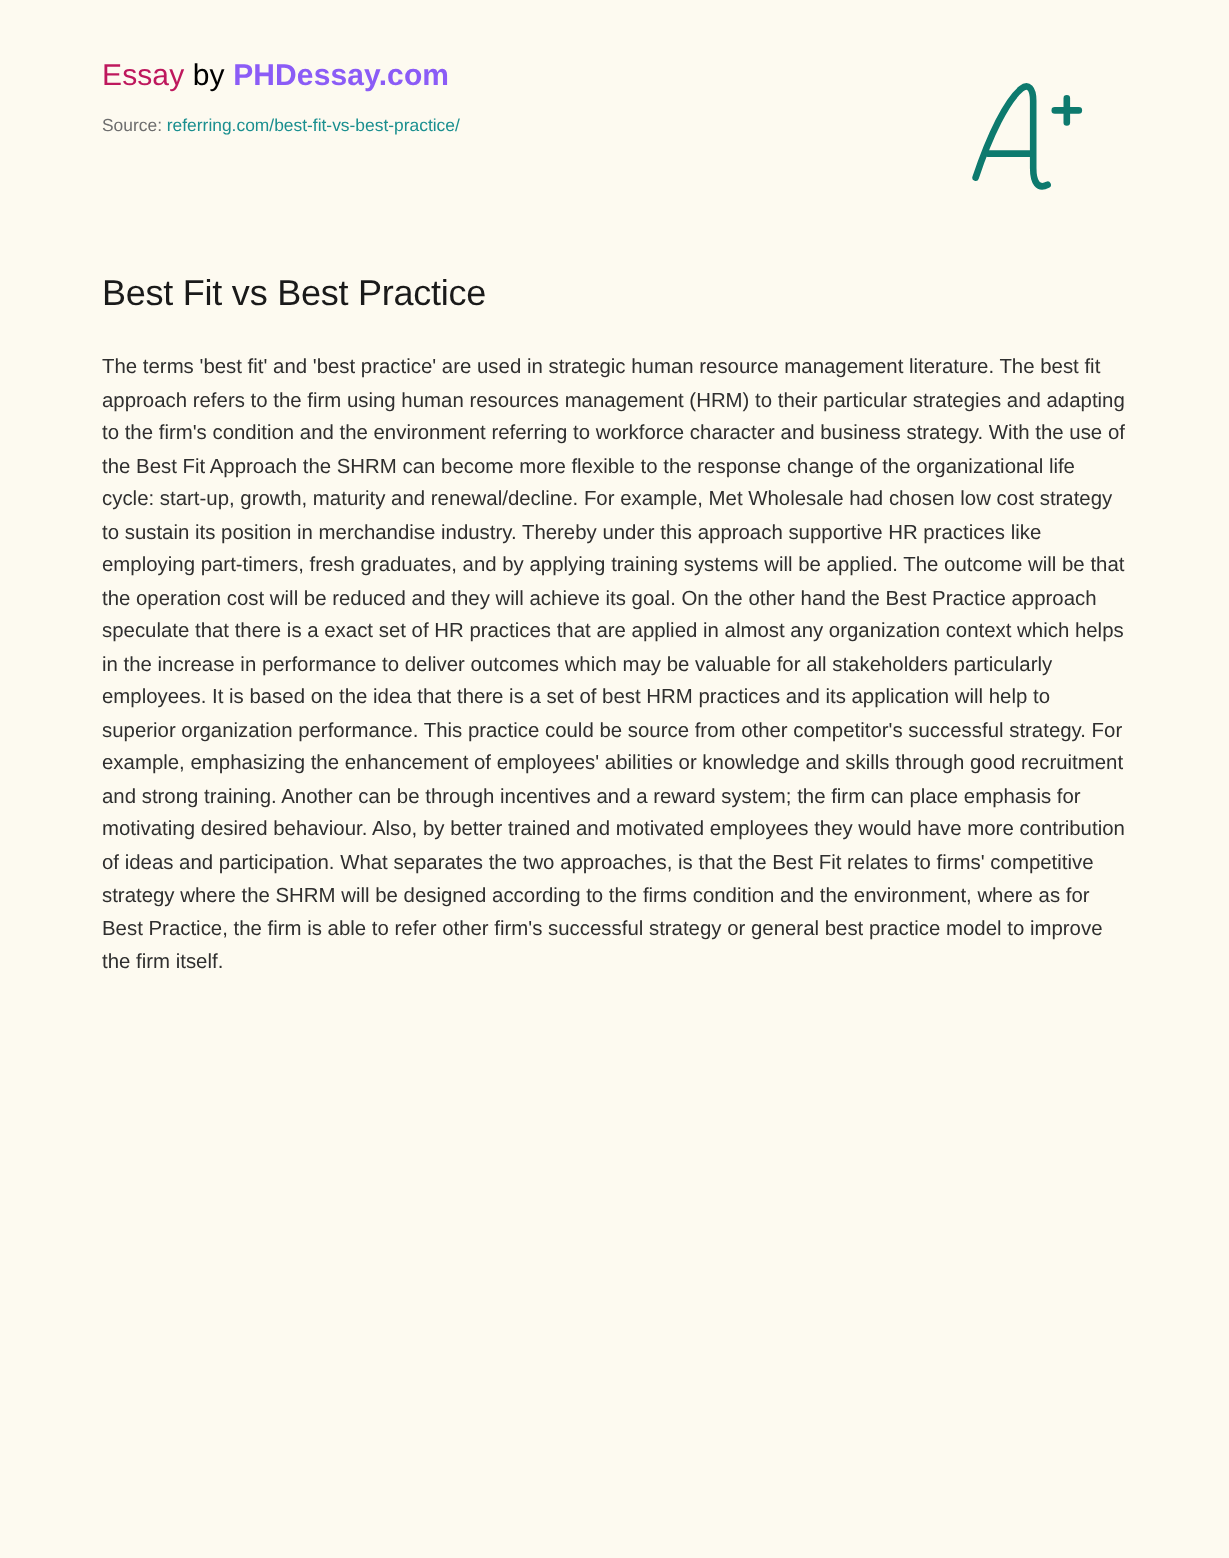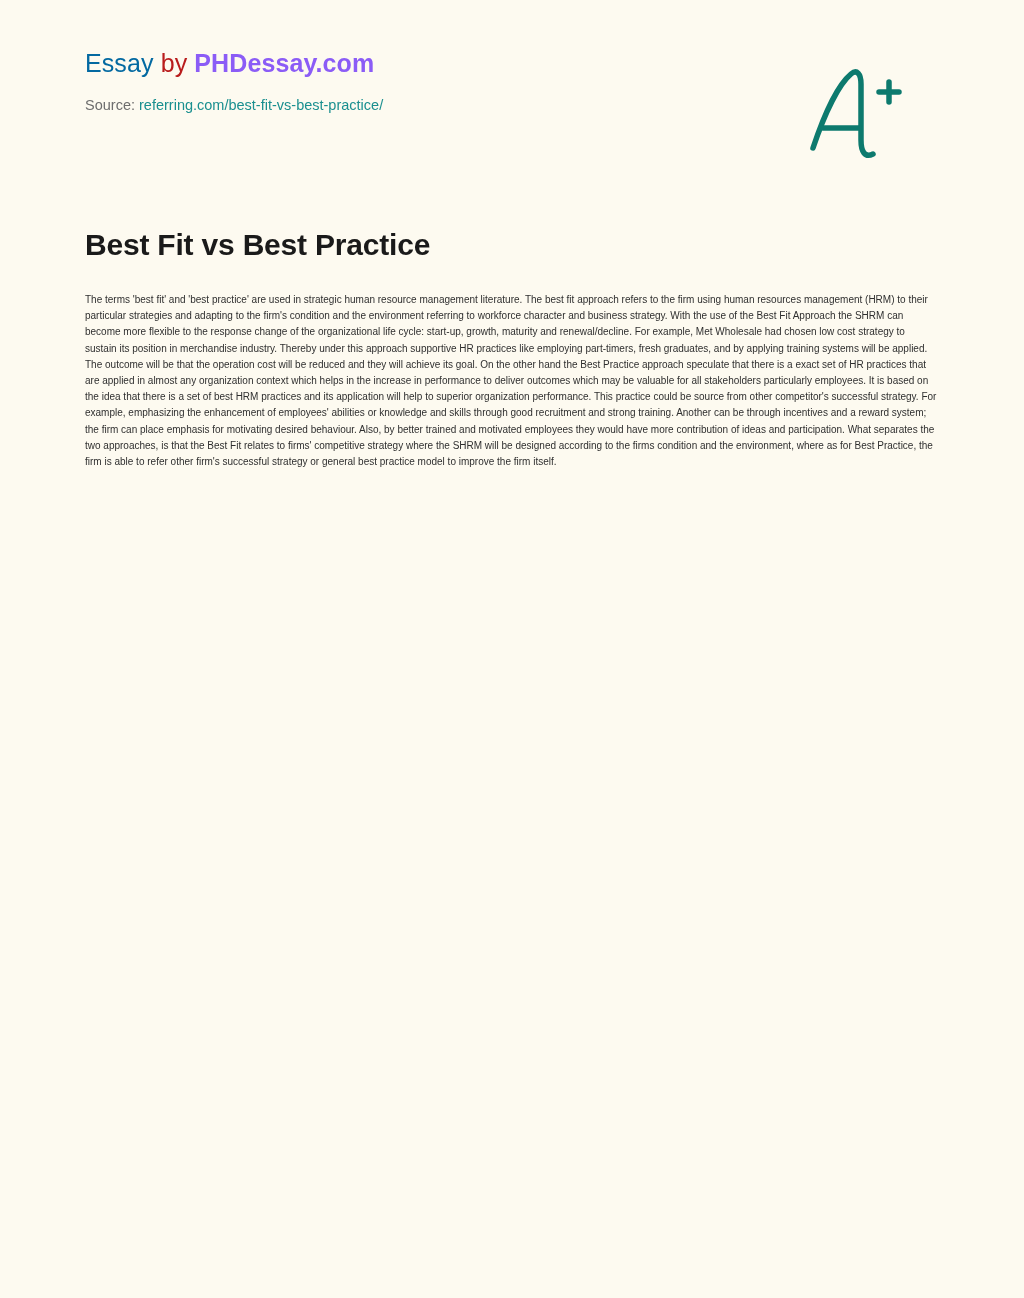--- a/index.html
+++ b/index.html
@@ -25,25 +25,25 @@
     min-height: 120px;
   }
   .brand-line {
     font-size: 25px;
     line-height: 1.2;
     margin: 8px 0 0 0;
     letter-spacing: 0.1px;
   }
   .brand-essay {
     font-weight: normal;
-    color: #0369a1;
+    color: #be185d;
   }
   .brand-by {
     font-weight: normal;
-    color: #b91c1c;
+    color: #000000;
   }
   .brand-site {
     font-weight: bold;
     color: #8b5cf6;
   }
   .source-line {
     margin-top: 19px;
     font-size: 14.5px;
     color: #6d6d6d;
   }
@@ -58,27 +58,27 @@
   .logo {
     position: absolute;
     right: 24px;
     top: 14px;
     width: 120px;
     height: 110px;
   }
   .title {
     margin: 60px 0 16px 0;
     font-size: 30px;
-    font-weight: bold;
+    font-weight: normal;
     color: #1a1a1a;
     letter-spacing: -0.2px;
   }
   .body-text {
     margin-top: 30px;
-    font-size: 10px;
+    font-size: 17px;
     line-height: 1.62;
     color: #2f2f2f;
     text-align: left;
     max-width: 855px;
   }
 </style>
 </head>
 <body>
 
 <div class="page">

